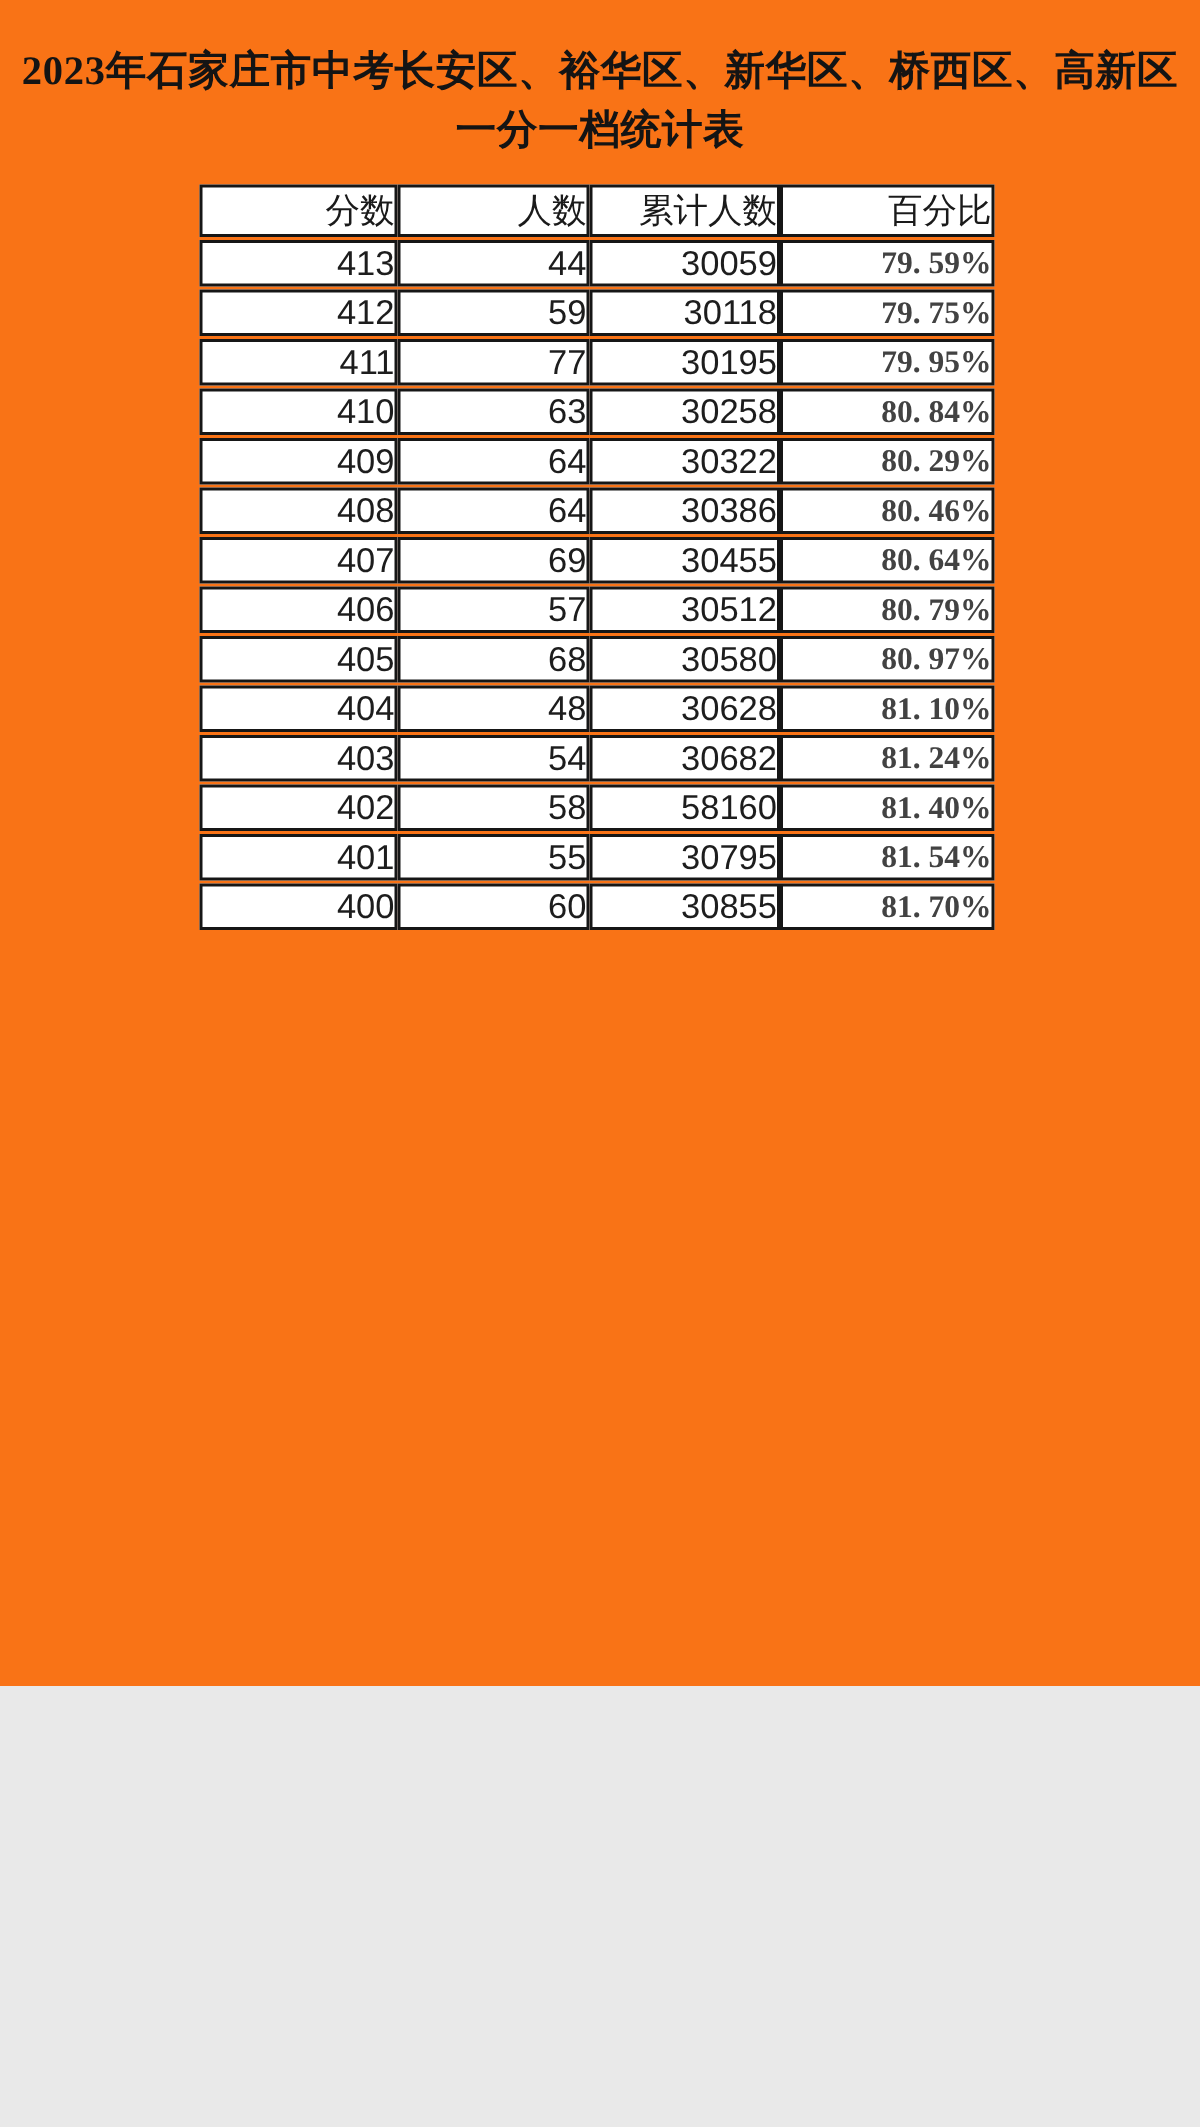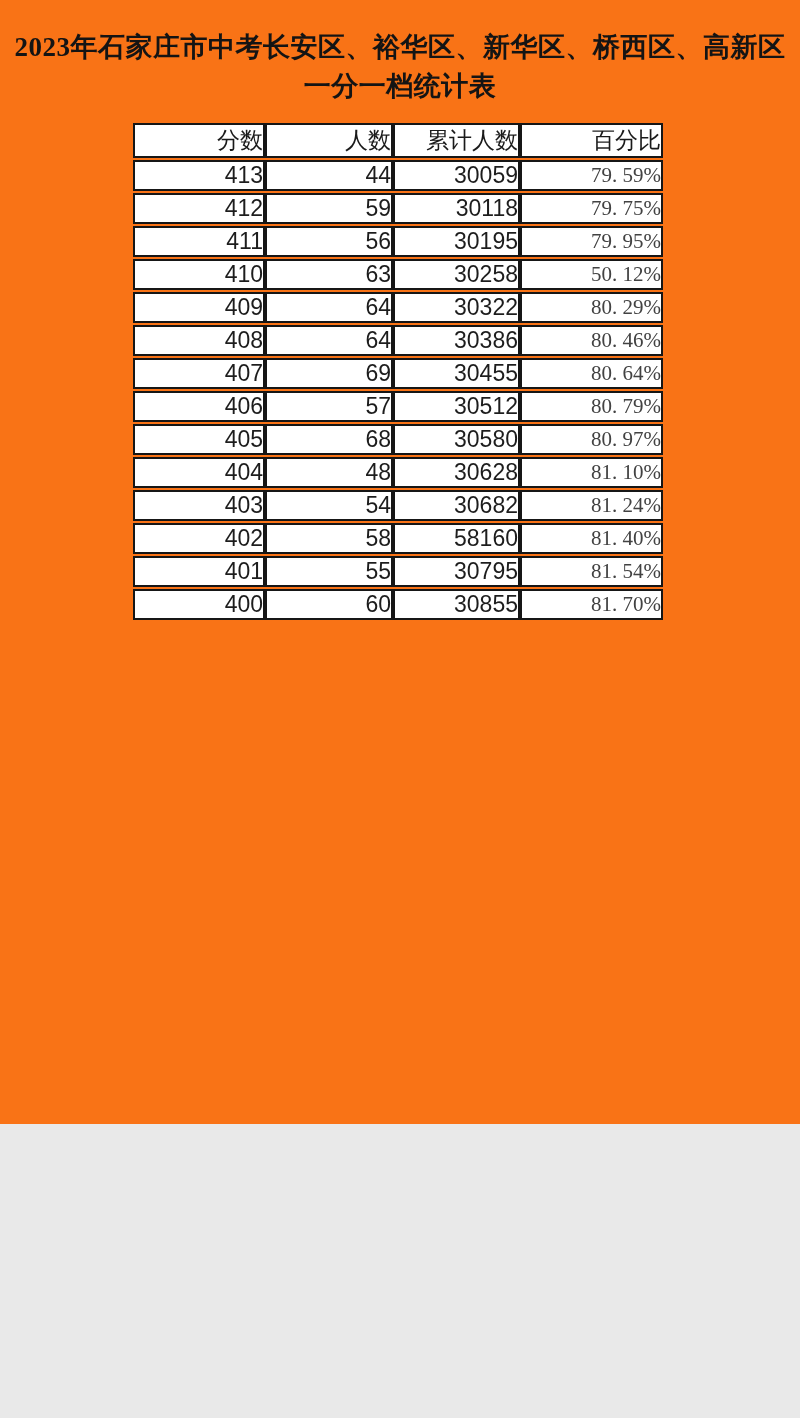--- a/index.html
+++ b/index.html
@@ -53,20 +53,21 @@
   }
   .score-table td {
     font-family: Liberation Sans, sans-serif;
     font-size: 23px;
     color: #1d1d1d;
   }
   .score-table td.pct {
     font-family: "Liberation Serif", "DejaVu Serif", serif;
     font-size: 21px;
     color: #424242;
+    font-weight: bold;
   }
   .footer {
     position: absolute;
     top: 1352px;
     left: 0;
     width: 800px;
     font-family: "Liberation Serif", "DejaVu Serif", serif;
     font-size: 17px;
     color: #3a3a3a;
     letter-spacing: 2px;
@@ -105,29 +106,29 @@
           <td class="pct">79. 59%</td>
         </tr>
         <tr>
           <td>412</td>
           <td>59</td>
           <td>30118</td>
           <td class="pct">79. 75%</td>
         </tr>
         <tr>
           <td>411</td>
-          <td>56</td>
+          <td>77</td>
           <td>30195</td>
           <td class="pct">79. 95%</td>
         </tr>
         <tr>
           <td>410</td>
           <td>63</td>
           <td>30258</td>
-          <td class="pct">50. 12%</td>
+          <td class="pct">80. 84%</td>
         </tr>
         <tr>
           <td>409</td>
           <td>64</td>
           <td>30322</td>
           <td class="pct">80. 29%</td>
         </tr>
         <tr>
           <td>408</td>
           <td>64</td>

